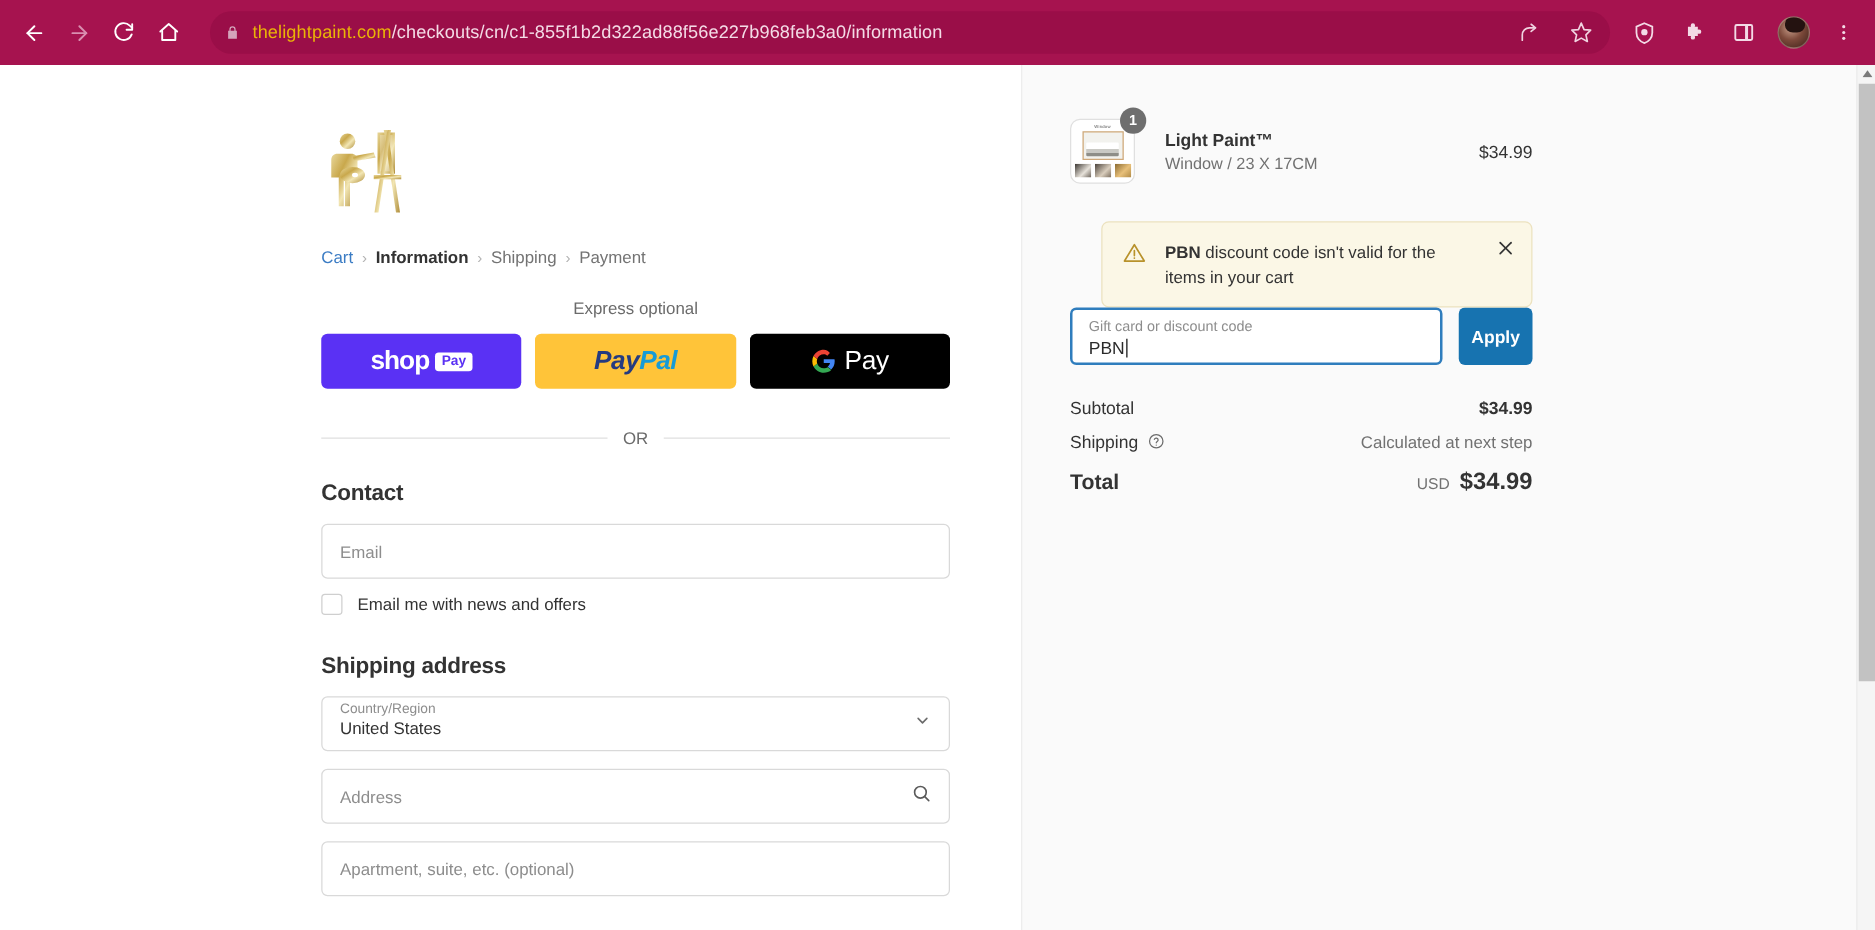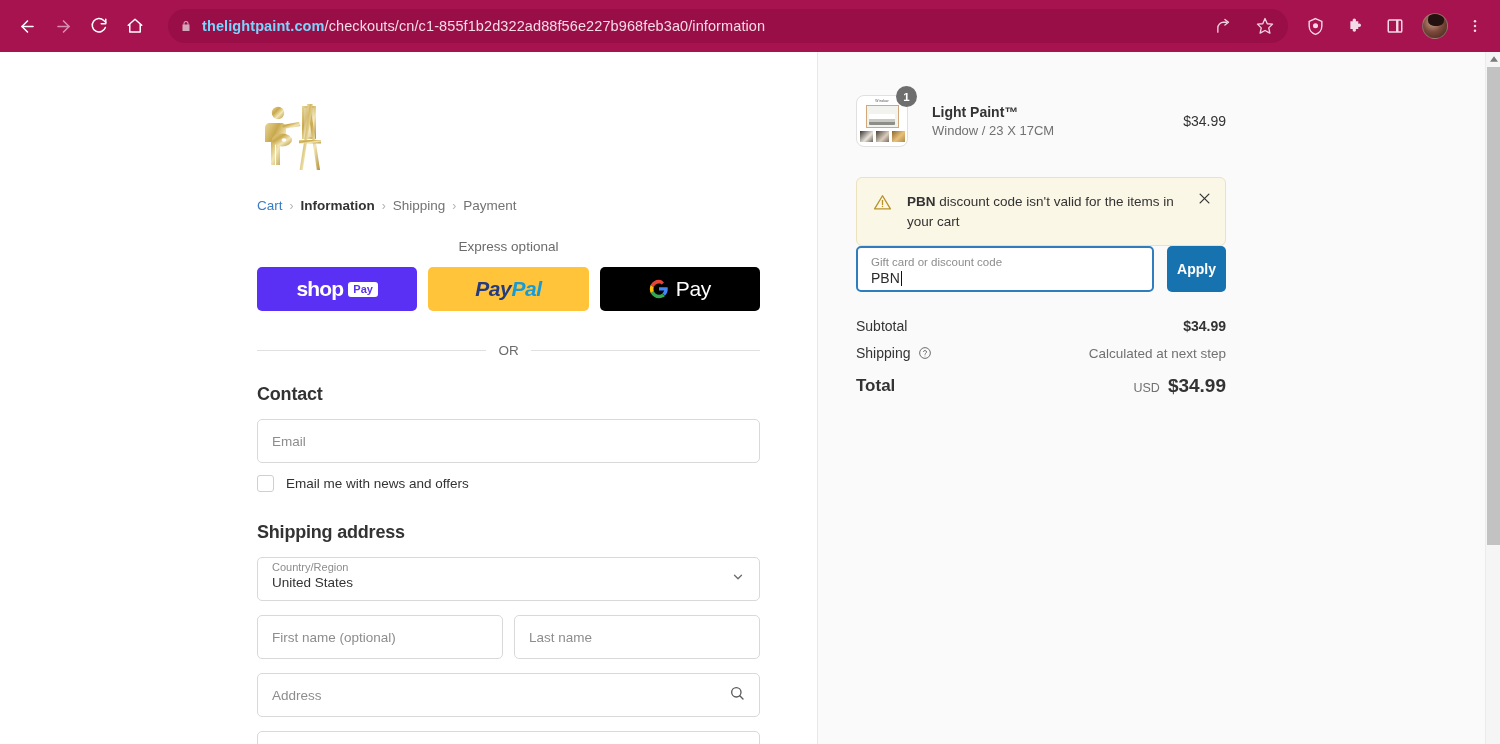--- a/index.html
+++ b/index.html
@@ -36,21 +36,21 @@
     padding: 0 12px;
     position: relative;
   }
   #lock-icon { margin-right: 10px; display: flex; align-items: center; }
   #url-text {
     font-size: 14.5px;
     color: #f4dbe6;
     white-space: nowrap;
     letter-spacing: 0.1px;
   }
-  #url-text .domain { color: #7dd3fc; font-weight: 700; }
+  #url-text .domain { color: #eab308; font-weight: 400; }
   .url-right-icons {
     position: absolute; right: 10px; top: 0; height: 34px;
     display: flex; align-items: center; gap: 16px;
   }
   #toolbar-right {
     margin-left: auto;
     display: flex; align-items: center; gap: 14px;
     padding-right: 12px;
   }
   .tb-icon { width: 26px; height: 26px; display: flex; align-items: center; justify-content: center; }
@@ -223,20 +223,21 @@
   #product-price { font-size: 14px; color: #333333; white-space: nowrap; }
 
   #alert-box {
     margin-top: 30px;
     background: #fbf7e6;
     border: 1px solid #ece2bf;
     border-radius: 6px;
     padding: 14px 14px 14px 16px;
     display: flex; align-items: flex-start;
     position: relative;
+    margin-left: 25px;
   }
   #alert-icon { flex: 0 0 auto; margin-top: 1px; }
   #alert-text {
     margin-left: 15px; margin-right: 28px;
     font-size: 13.5px; color: #333333; line-height: 1.45;
   }
   #alert-text b { font-weight: bold; }
   #alert-close {
     position: absolute; right: 12px; top: 13px;
     cursor: pointer; width: 16px; height: 16px;
@@ -479,28 +480,20 @@
       <div class="field select">
         <span class="mini-label">Country/Region</span>
         <span class="value">United States</span>
         <span class="right-icon">
           <svg width="14" height="14" viewBox="0 0 24 24" fill="none" stroke="#6b6b6b" stroke-width="2.2" stroke-linecap="round" stroke-linejoin="round">
             <polyline points="6 9 12 15 18 9"></polyline>
           </svg>
         </span>
       </div>
 
-      <div class="name-row">
-        <div class="field">
-          <span class="ph">First name (optional)</span>
-        </div>
-        <div class="field">
-          <span class="ph">Last name</span>
-        </div>
-      </div>
 
       <div class="field">
         <span class="ph">Address</span>
         <span class="right-icon">
           <svg width="16" height="16" viewBox="0 0 24 24" fill="none" stroke="#5a5a5a" stroke-width="2" stroke-linecap="round">
             <circle cx="11" cy="11" r="7"></circle>
               <line x1="16.2" y1="16.2" x2="21" y2="21"></line>
           </svg>
         </span>
       </div>

